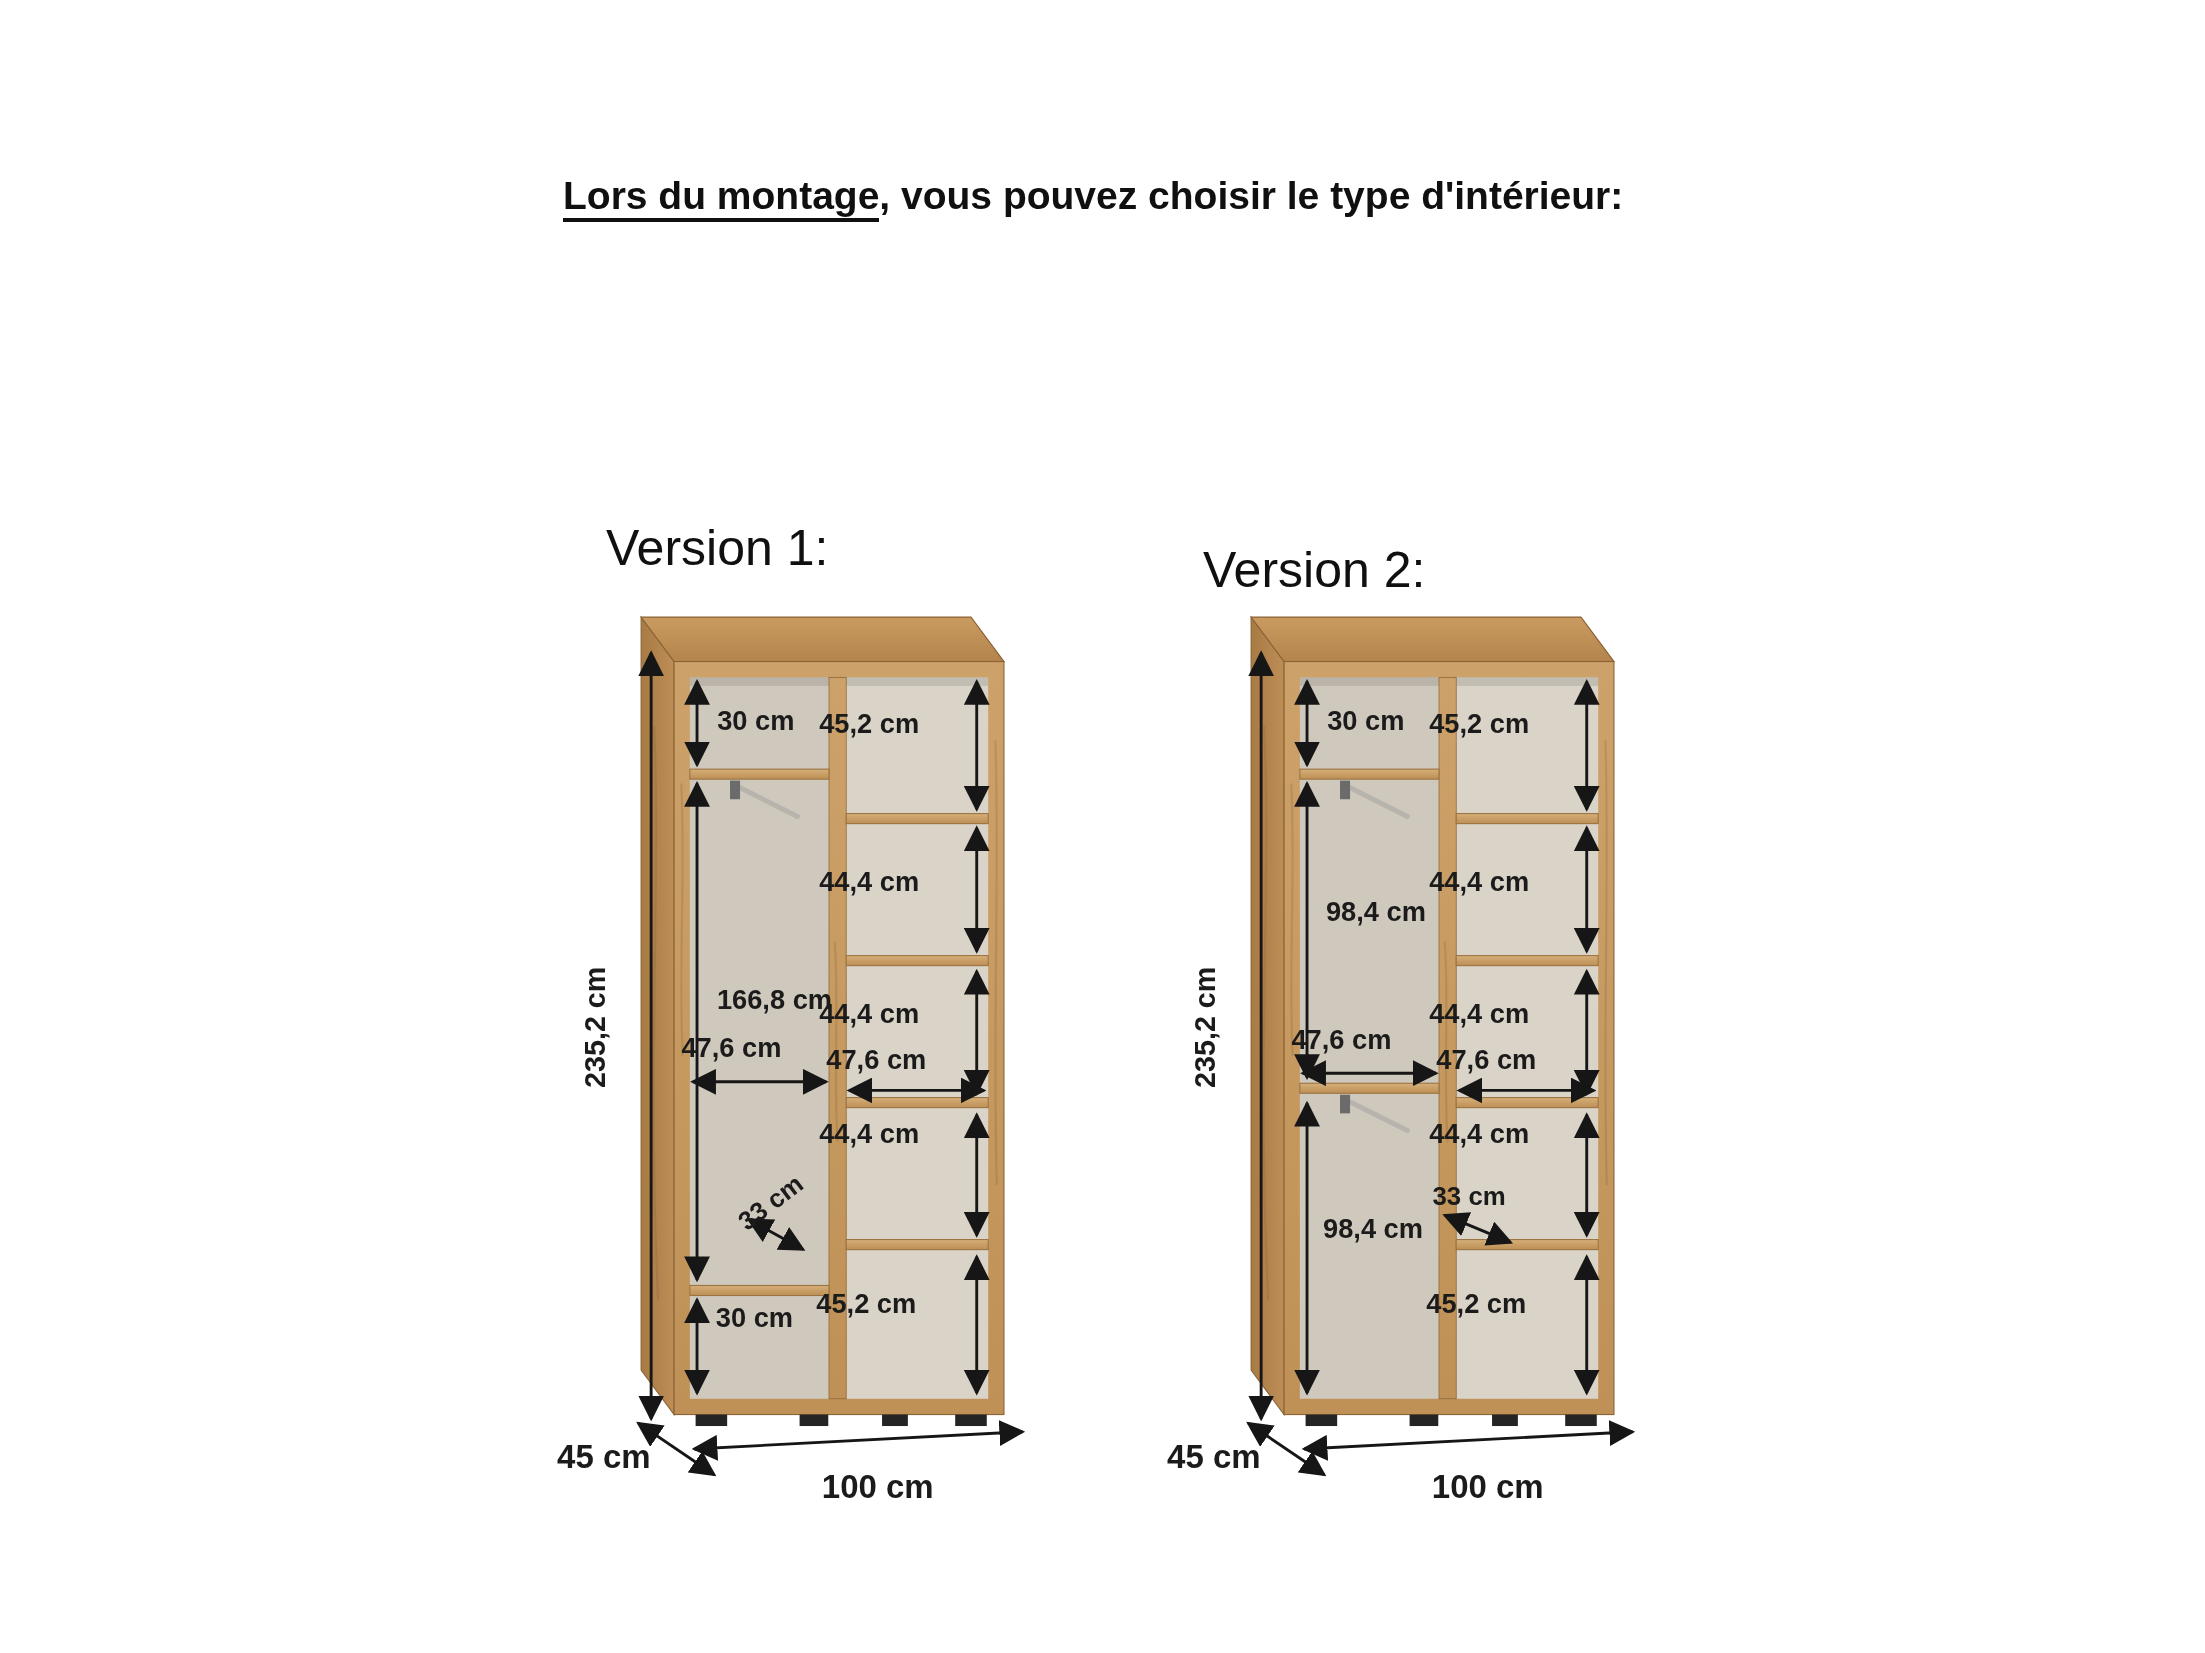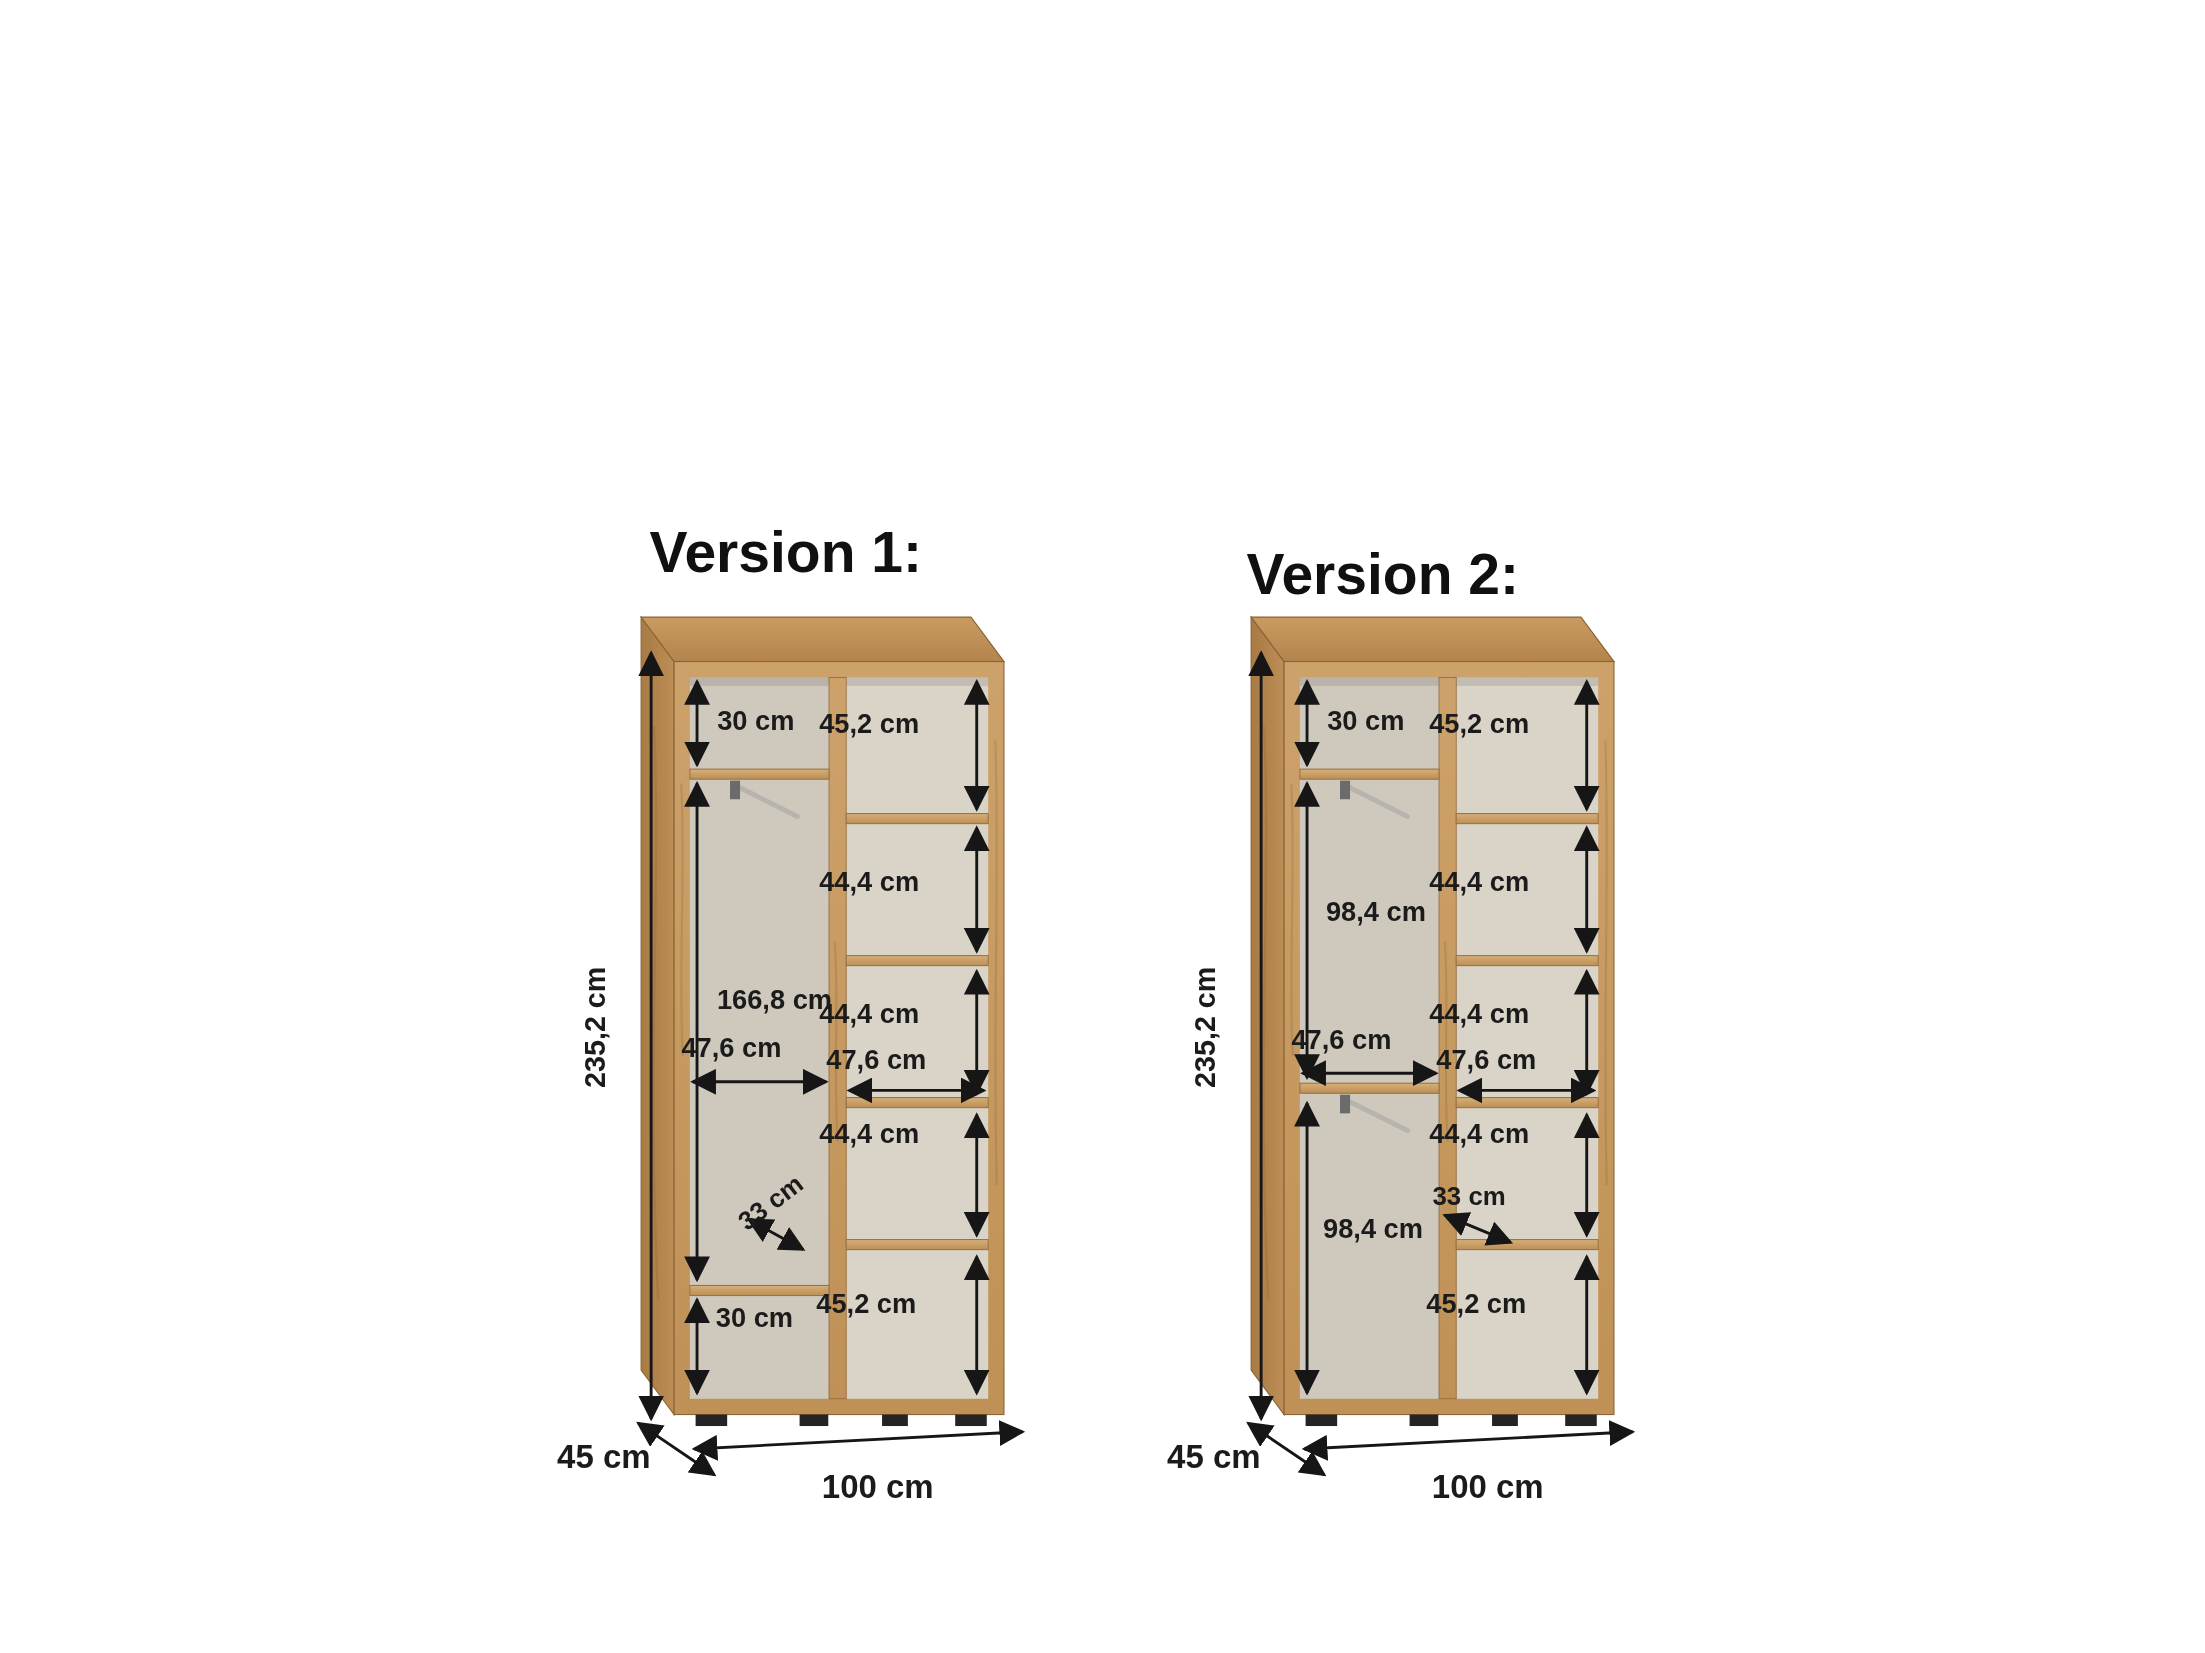--- a/index.html
+++ b/index.html
@@ -9,22 +9,22 @@
     font-family:"Liberation Sans", sans-serif;
     color:#101010;
   }
   .intro {
     position:absolute; left:563px; top:165px; width:1148px;
     font-size:39px; font-weight:bold; line-height:62px;
   }
   .intro p { margin:0 0 7.2px 0; }
   .u { border-bottom:4.3px solid #101010; padding-bottom:1.4px; }
   .vtitle {
-    position:absolute; top:519px; width:316px; text-align:right;
-    font-size:57px; font-weight:bold;
+    position:absolute; top:519px; width:316px; text-align:left;
+    font-size:50px; font-weight:normal;
   }
   #v1-title { left:606px; }
   #v2-title { left:1203px;margin-top:22px; }
   svg.wardrobe { position:absolute; width:502px; height:1019px; }
   #v1-svg { left:545px; top:568px; }
   #v2-svg { left:1155px; top:568px; }
   svg text {
     font-family:"Liberation Sans", sans-serif;
     font-weight:700; fill:#1b1b1b; font-size:38px;
   }
@@ -35,20 +35,21 @@
   svg .rodhook { fill:#6b6b6b; }
   svg .foot { fill:#242424; }
   svg .big { font-size:46px; }
   svg .small { font-size:36px; }
   svg .tall { font-size:40px; }
 </style>
 </head>
 <body>
 
 <div class="intro">
+  <p><span class="u">Lors du montage</span><span>, vous pouvez choisir le type d'intérieur:</span></p>
 </div>
 
 <div class="vtitle" id="v1-title">Version 1:</div>
 <div class="vtitle" id="v2-title">Version 2:</div>
 
 <svg class="wardrobe" id="v1-svg" viewBox="0 0 700 1420">
   <defs>
     <marker id="v1-ah" viewBox="0 0 10 10" refX="9" refY="5" markerWidth="9" markerHeight="9" orient="auto-start-reverse">
       <path d="M0,0 L10,5 L0,10 Z" fill="#161616"></path>
     </marker>

